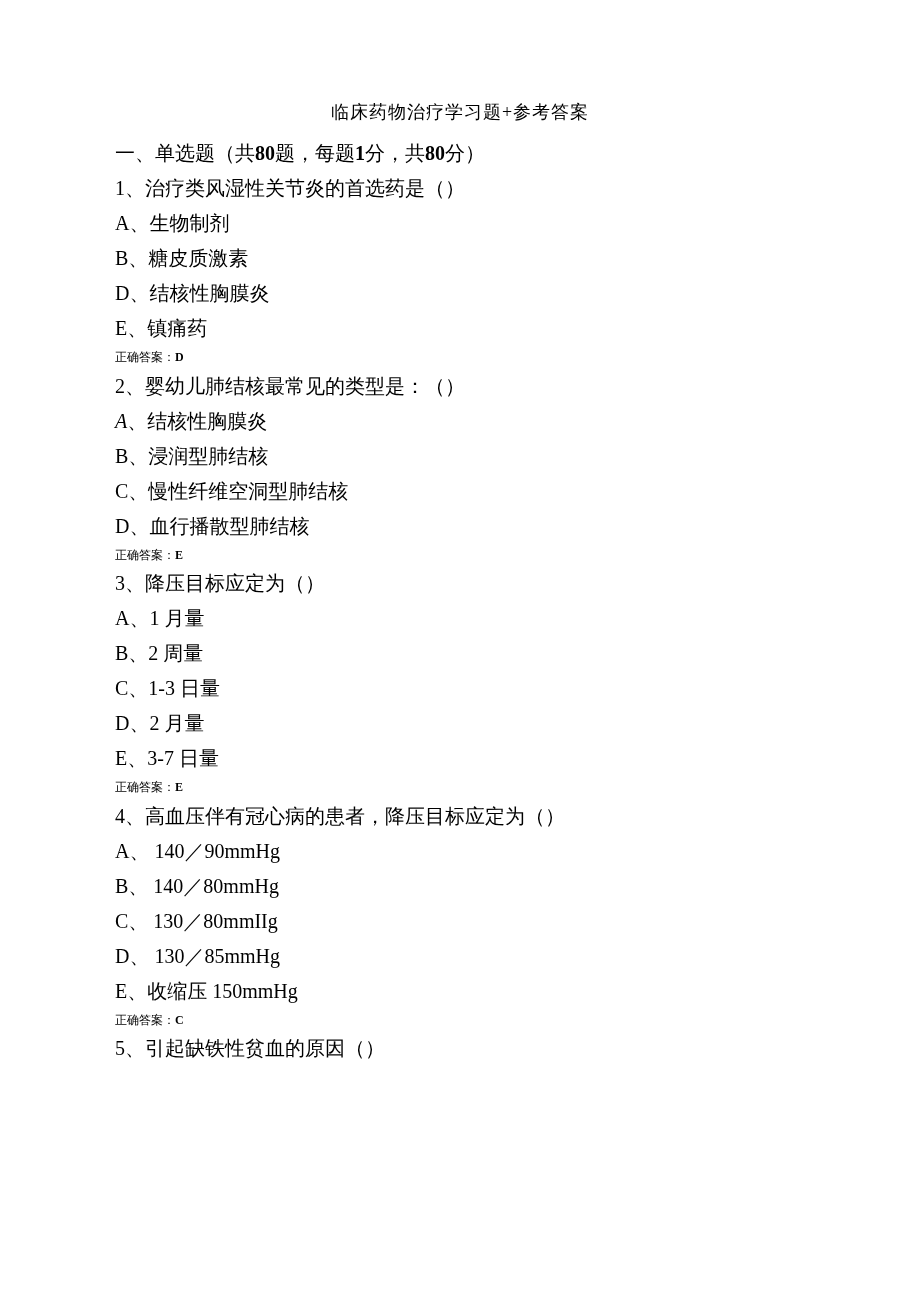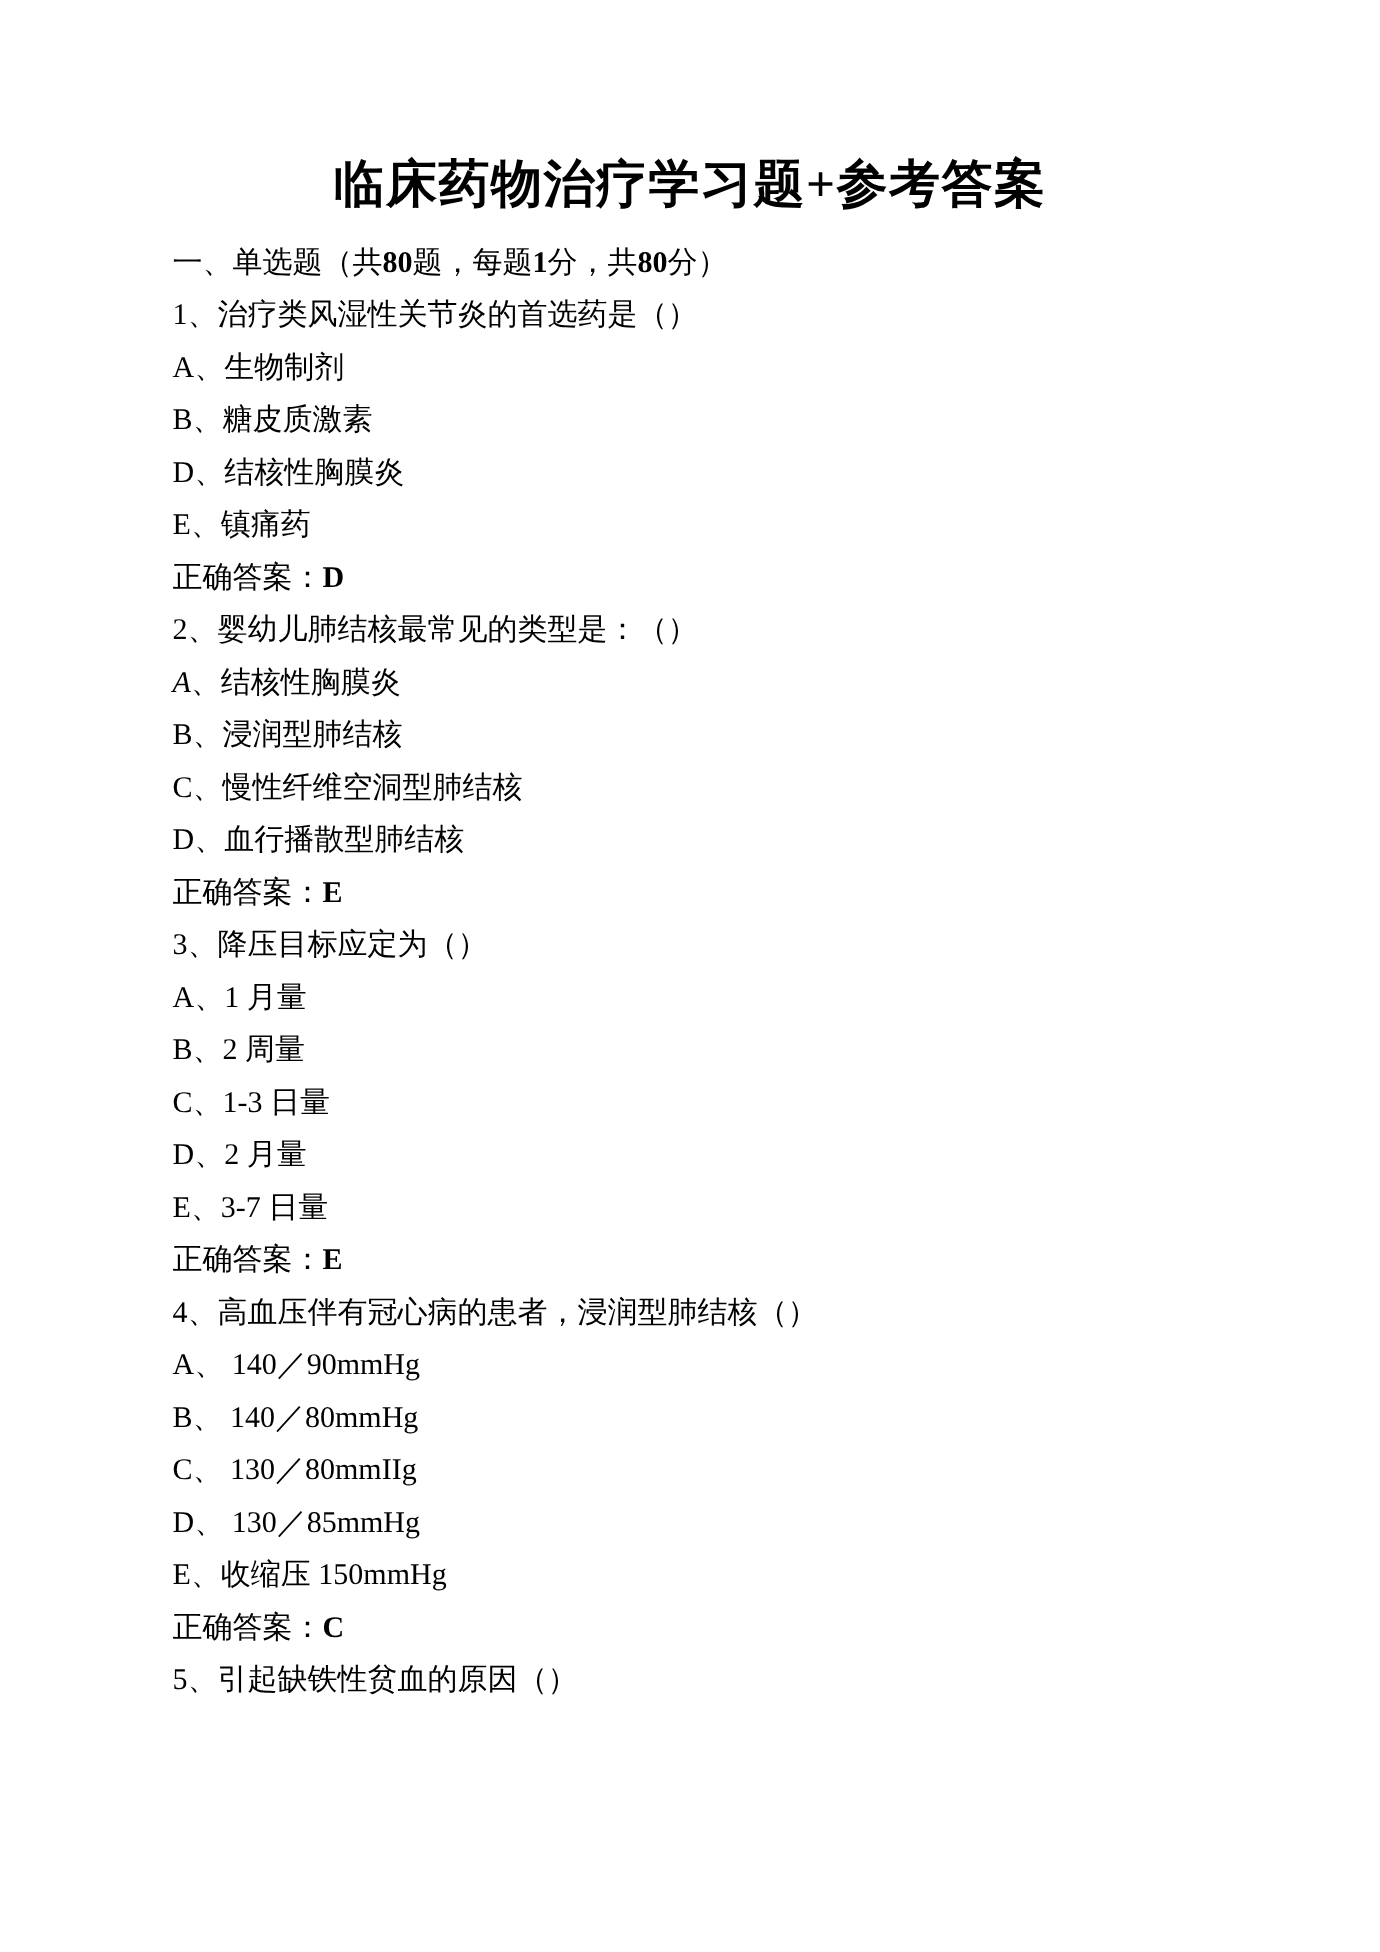--- a/index.html
+++ b/index.html
@@ -10,39 +10,39 @@
     width: 920px;
     height: 1301px;
     overflow: hidden;
   }
   .page {
     padding: 100px 115px 0 115px;
     box-sizing: border-box;
   }
   h1 {
     font-family: "SimSun", "宋体", serif;
-    font-size: 34px;
-    font-weight: bold;
+    font-size: 18px;
+    font-weight: normal;
     text-align: center;
     margin: 0 0 14px 0;
     letter-spacing: 1px;
   }
   .section-head {
     font-size: 20px;
     margin: 4px 0;
     line-height: 1.55;
   }
   .section-head .bold { font-weight: bold; }
   .line {
     font-size: 20px;
     margin: 4px 0;
     line-height: 1.55;
   }
   .italic-letter { font-style: italic; font-family: "Times New Roman", serif; }
-  .answer { margin: 4px 0; font-size: 20px; line-height: 1.55; }
+  .answer { margin: 4px 0; font-size: 12px; line-height: 1.55; }
   .answer .label { font-weight: normal; }
   .answer .value { font-weight: bold; font-family: "Times New Roman", serif; }
 </style>
 </head>
 <body>
 
 <div class="page">
   <h1>临床药物治疗学习题+参考答案</h1>
 
   <div class="section-head">
@@ -62,21 +62,21 @@
       <div class="line"><span>C</span><span>、慢性纤维空洞型肺结核</span></div>
       <div class="line"><span>D</span><span>、血行播散型肺结核</span></div>
       <div class="answer"><span class="label">正确答案：</span><span class="value">E</span></div>
       <div class="line"><span>3</span><span>、降压目标应定为（）</span></div>
       <div class="line"><span>A</span><span>、1 月量</span></div>
       <div class="line"><span>B</span><span>、2 周量</span></div>
       <div class="line"><span>C</span><span>、1-3 日量</span></div>
       <div class="line"><span>D</span><span>、2 月量</span></div>
       <div class="line"><span>E</span><span>、3-7 日量</span></div>
       <div class="answer"><span class="label">正确答案：</span><span class="value">E</span></div>
-      <div class="line"><span>4</span><span>、高血压伴有冠心病的患者，浸润型肺结核（）</span></div>
+      <div class="line"><span>4</span><span>、高血压伴有冠心病的患者，降压目标应定为（）</span></div>
       <div class="line"><span>A</span><span>、 140／90mmHg</span></div>
       <div class="line"><span>B</span><span>、 140／80mmHg</span></div>
       <div class="line"><span>C</span><span>、 130／80mmIIg</span></div>
       <div class="line"><span>D</span><span>、 130／85mmHg</span></div>
       <div class="line"><span>E</span><span>、收缩压 150mmHg</span></div>
       <div class="answer"><span class="label">正确答案：</span><span class="value">C</span></div>
       <div class="line"><span>5</span><span>、引起缺铁性贫血的原因（）</span></div>
     </div>
 </div>
 

